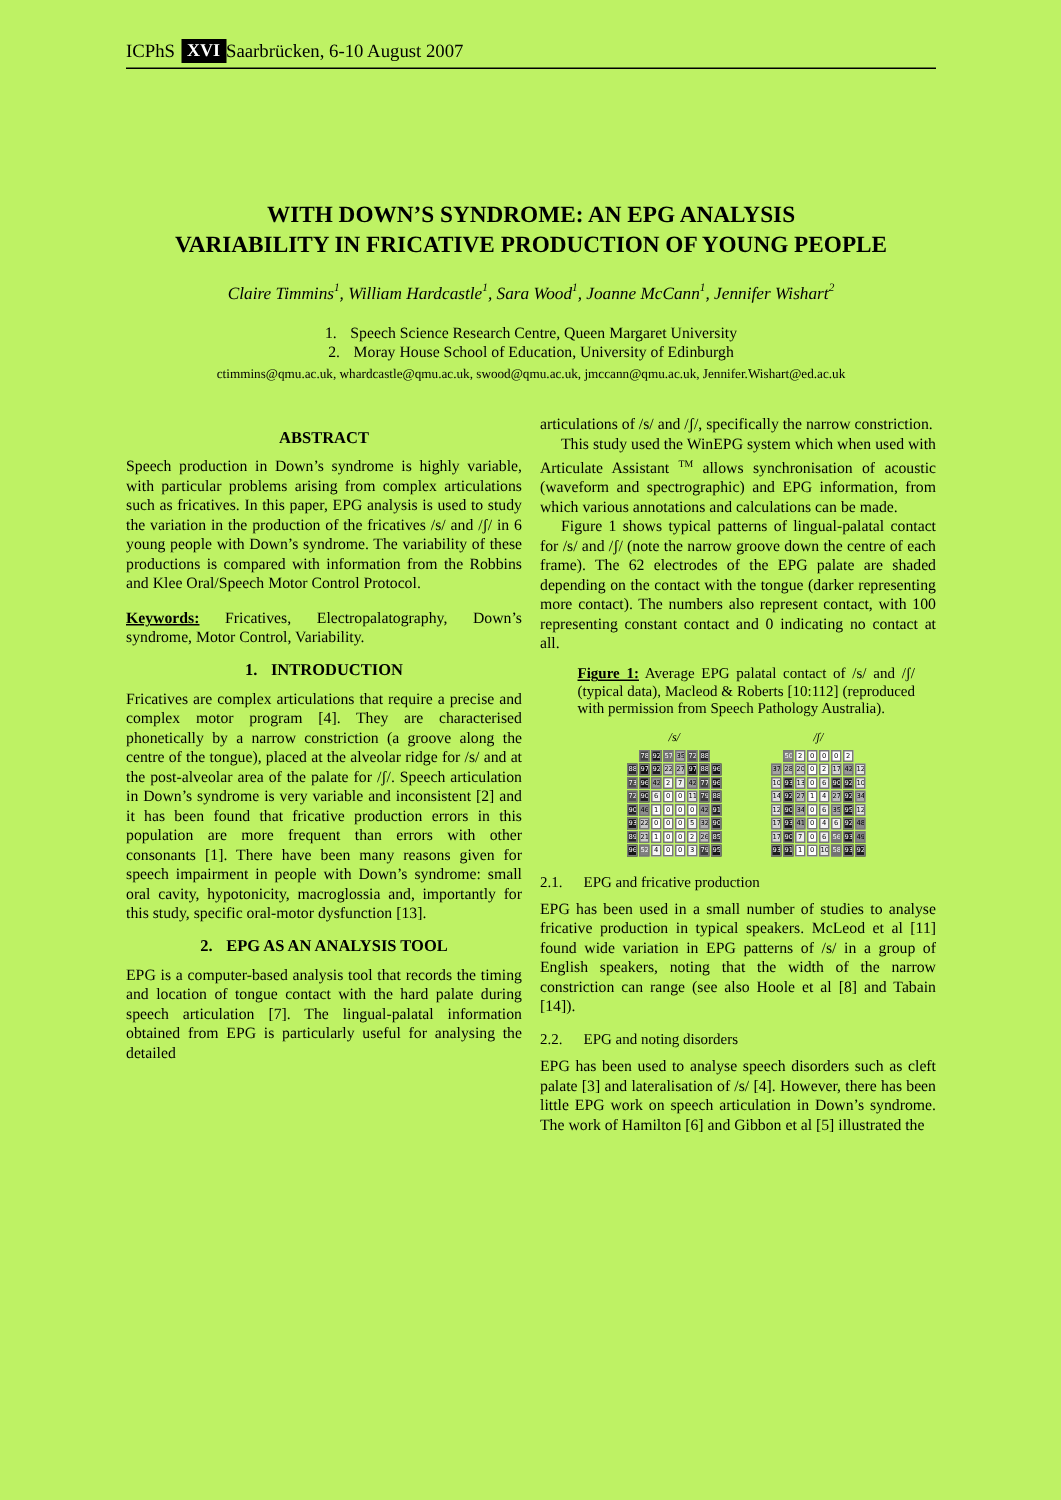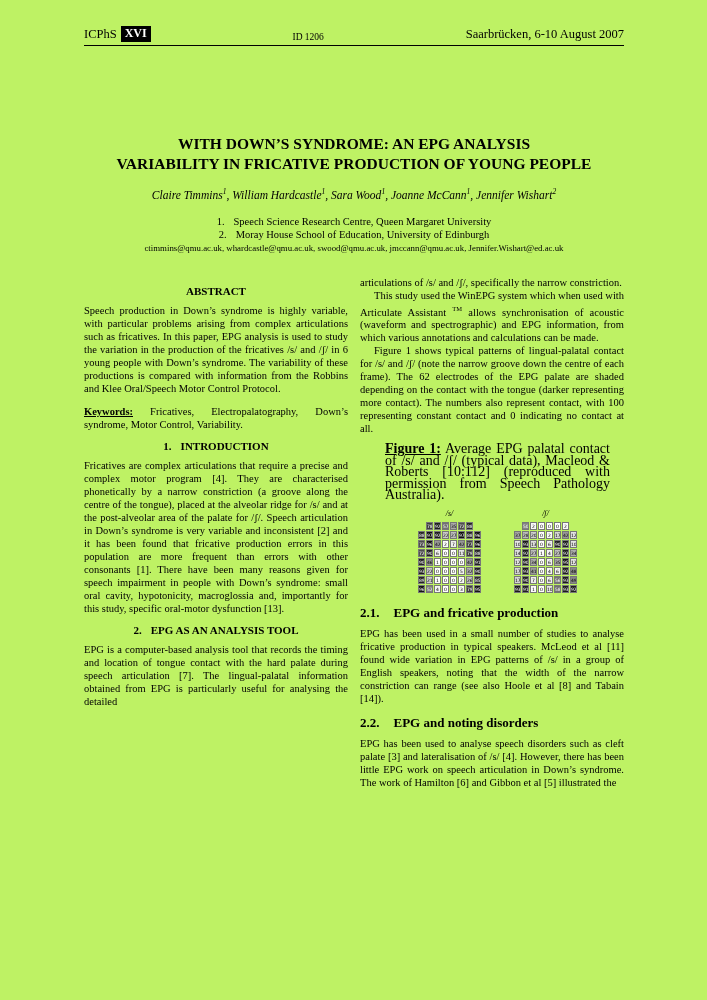--- a/index.html
+++ b/index.html
@@ -23,26 +23,26 @@
   .affils { margin-top:14px; text-align:center; font-size:10.5px; line-height:13.5px; }
   .affil-num { margin-right:9px; }
   .emails { text-align:center; font-size:8.8px; margin-top:1px; }
   
   .columns { display:flex; gap:12px; margin-top:23px; }
   .col { width:264px; }
   p.body { font-size:10.5px; line-height:13px; text-align:justify; }
   p.indent { text-indent:14px; }
   .heading { text-align:center; font-weight:bold; font-size:11px; margin:9px 0 7px 0; }
   .heading .hnum { margin-right:9px; }
-  .subheading { font-weight:bold; font-size:13px; margin:10px 0 6px 0; }
+  .subheading { font-weight:normal; font-size:10px; margin:10px 0 6px 0; }
   .subheading .hnum { margin-right:14px; }
   .bold { font-weight:bold;text-decoration:underline; }
   
   .figure { margin:8px 0 6px 0; }
-  .caption { margin-left:25px; width:225px; font-size:14px; line-height:11.5px; text-align:justify; }
+  .caption { margin-left:25px; width:225px; font-size:10px; line-height:11.5px; text-align:justify; }
   .grids-row { margin-left:25px; width:225px; display:flex; justify-content:space-evenly; margin-top:8px; }
   .grid-unit { text-align:center; }
   .grid-label { font-size:8px; font-style:italic; margin-bottom:4px; }
   .epg-grid { display:inline-block; }
   .epg-row { display:flex; justify-content:center; gap:1px; margin-bottom:1px; }
   .epg-cell {
     width:7px; height:8px; font-size:4.5px; line-height:7px; text-align:center;
     font-family:"DejaVu Sans", sans-serif; border:0.5px solid #777; overflow:hidden; display:block;
   }
   
@@ -55,21 +55,20 @@
 <body>
 
 <div class="page">
   <div class="content">
 
     <div class="hdr">
       <div class="hdr-left">
         <span>ICPhS</span>
         <span class="hdr-roman">XVI</span>
       </div>
-      <div class="hdr-center">ID 1206</div>
       <div class="hdr-right">Saarbrücken, 6-10 August 2007</div>
     </div>
 
     <div class="title">
       <div>WITH DOWN’S SYNDROME: AN EPG ANALYSIS</div>
       <div>VARIABILITY IN FRICATIVE PRODUCTION OF YOUNG PEOPLE</div>
     </div>
 
     <div class="authors">
       <span class="author"><span>Claire Timmins</span><sup>1</sup><span>, </span></span><span class="author"><span>William Hardcastle</span><sup>1</sup><span>, </span></span><span class="author"><span>Sara Wood</span><sup>1</sup><span>, </span></span><span class="author"><span>Joanne McCann</span><sup>1</sup><span>, </span></span><span class="author"><span>Jennifer Wishart</span><sup>2</sup></span>

